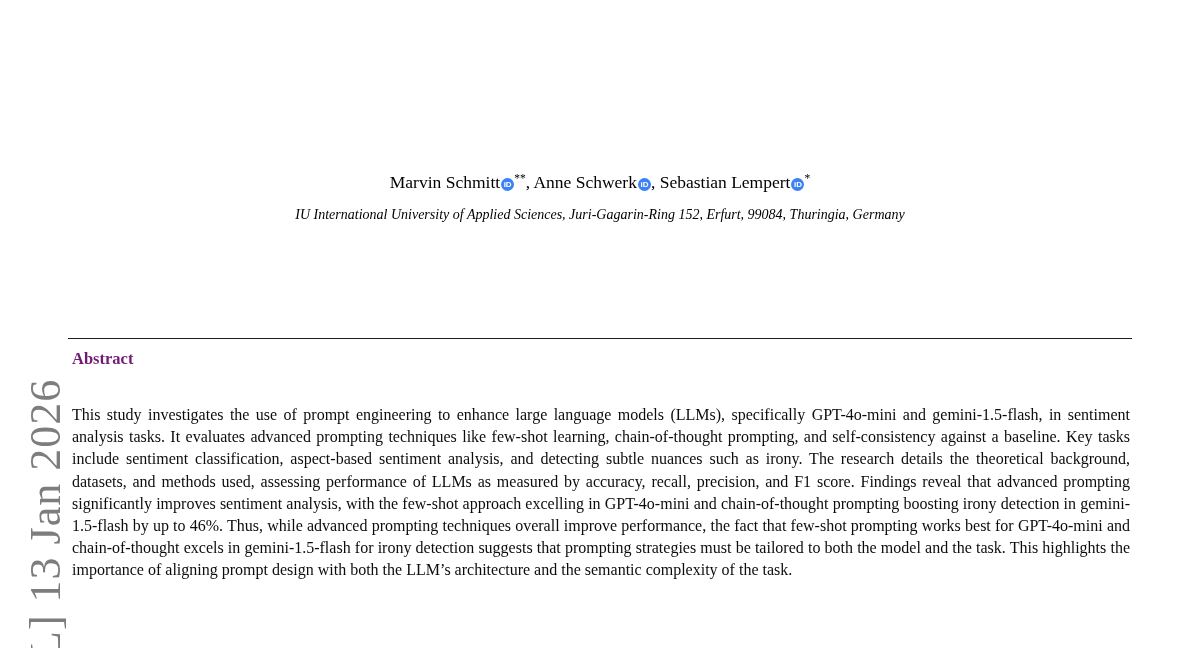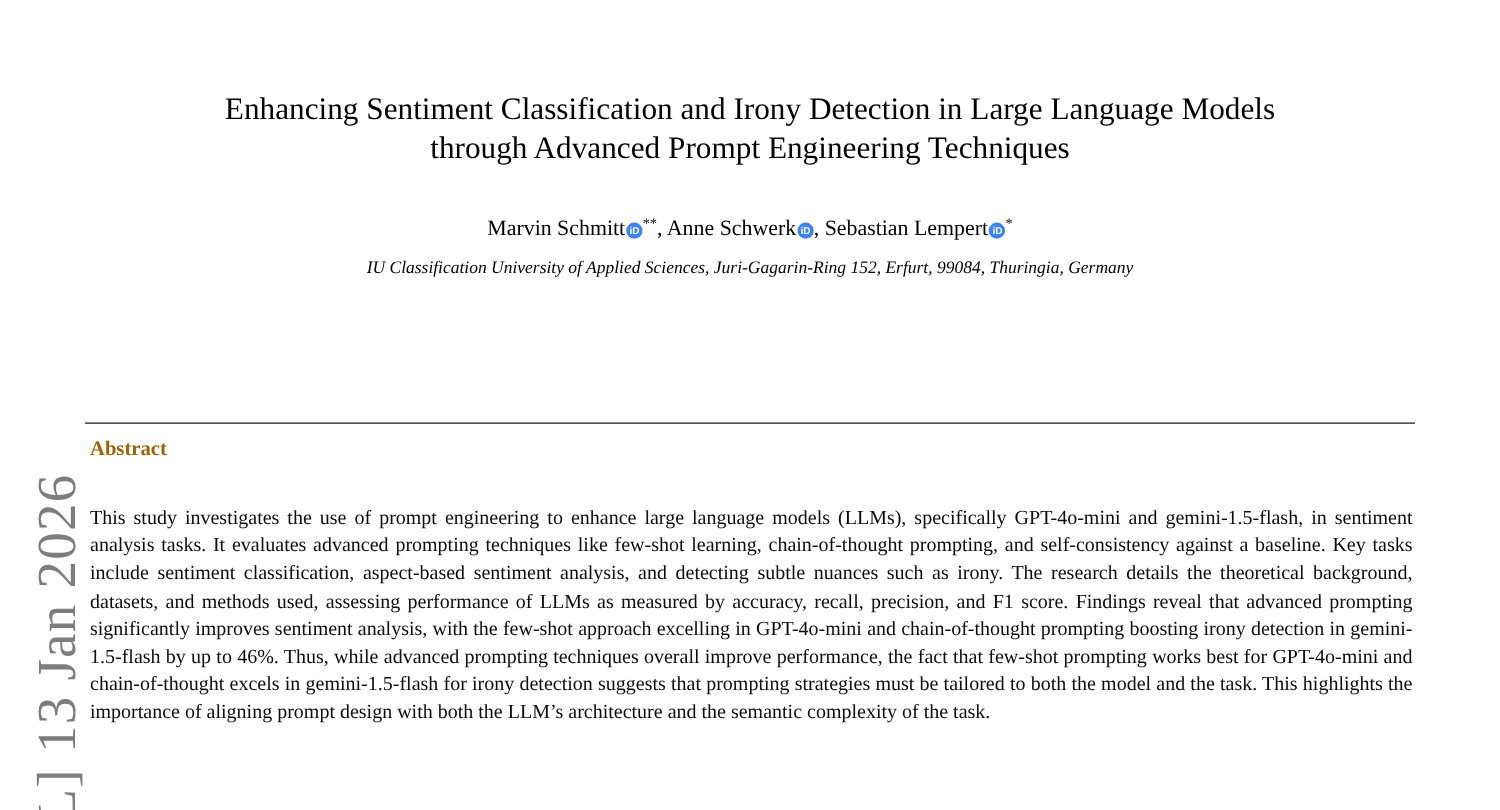--- a/index.html
+++ b/index.html
@@ -94,49 +94,45 @@
     height: 0;
     border: none;
     border-top: 1.5px solid #1c1c1c;
   }
   .abstract-heading {
     position: absolute;
     top: 349px;
     left: 72px;
     font-size: 16.5px;
     font-weight: bold;
-    color: #a16207;
+    color: #701a75;
   }
   .abstract-text {
     position: absolute;
     top: 384px;
     left: 72px;
     width: 1058px;
     font-size: 16px;
     line-height: 22.2px;
     text-align: justify;
     color: #0c0c0c;
     margin-top: 20px;
   }
 </style>
 </head>
 <body>
 
 <div class="page">
 
   <div class="watermark">L] 13 Jan 2026</div>
 
-  <div class="title">
-    <div>Enhancing Sentiment Classification and Irony Detection in Large Language Models</div>
-    <div>through Advanced Prompt Engineering Techniques</div>
-  </div>
 
   <div class="authors"><span class="author-group"><span>Marvin Schmitt</span><span class="orcid-icon">iD</span><span class="fn-mark">**</span></span><span>, </span><span class="author-group"><span>Anne Schwerk</span><span class="orcid-icon">iD</span><span class="fn-mark"></span></span><span>, </span><span class="author-group"><span>Sebastian Lempert</span><span class="orcid-icon">iD</span><span class="fn-mark">*</span></span></div>
 
-  <div class="affiliation">IU Classification University of Applied Sciences, Juri-Gagarin-Ring 152, Erfurt, 99084, Thuringia, Germany</div>
+  <div class="affiliation">IU International University of Applied Sciences, Juri-Gagarin-Ring 152, Erfurt, 99084, Thuringia, Germany</div>
 
   <hr class="rule">
 
   <div class="abstract-heading">Abstract</div>
 
   <div class="abstract-text">This study investigates the use of prompt engineering to enhance large language models (LLMs), specifically GPT-4o-mini and gemini-1.5-flash, in sentiment analysis tasks. It evaluates advanced prompting techniques like few-shot learning, chain-of-thought prompting, and self-consistency against a baseline. Key tasks include sentiment classification, aspect-based sentiment analysis, and detecting subtle nuances such as irony. The research details the theoretical background, datasets, and methods used, assessing performance of LLMs as measured by accuracy, recall, precision, and F1 score. Findings reveal that advanced prompting significantly improves sentiment analysis, with the few-shot approach excelling in GPT-4o-mini and chain-of-thought prompting boosting irony detection in gemini-1.5-flash by up to 46%. Thus, while advanced prompting techniques overall improve performance, the fact that few-shot prompting works best for GPT-4o-mini and chain-of-thought excels in gemini-1.5-flash for irony detection suggests that prompting strategies must be tailored to both the model and the task. This highlights the importance of aligning prompt design with both the LLM’s architecture and the semantic complexity of the task.</div>
 
 </div>
 
 </body></html>

